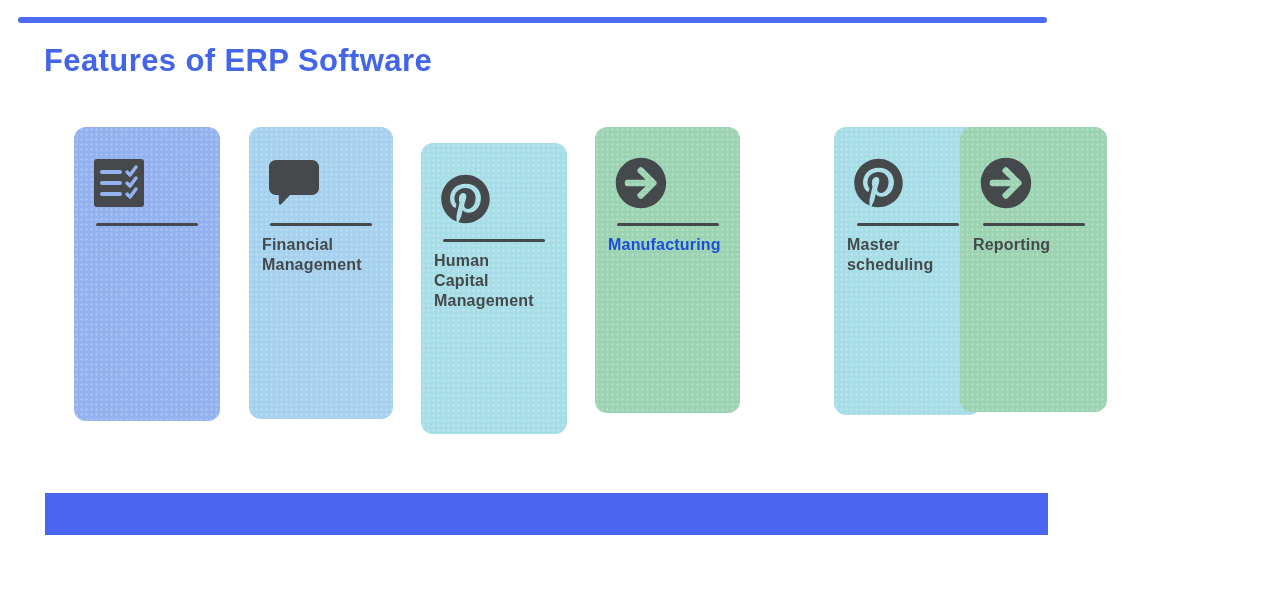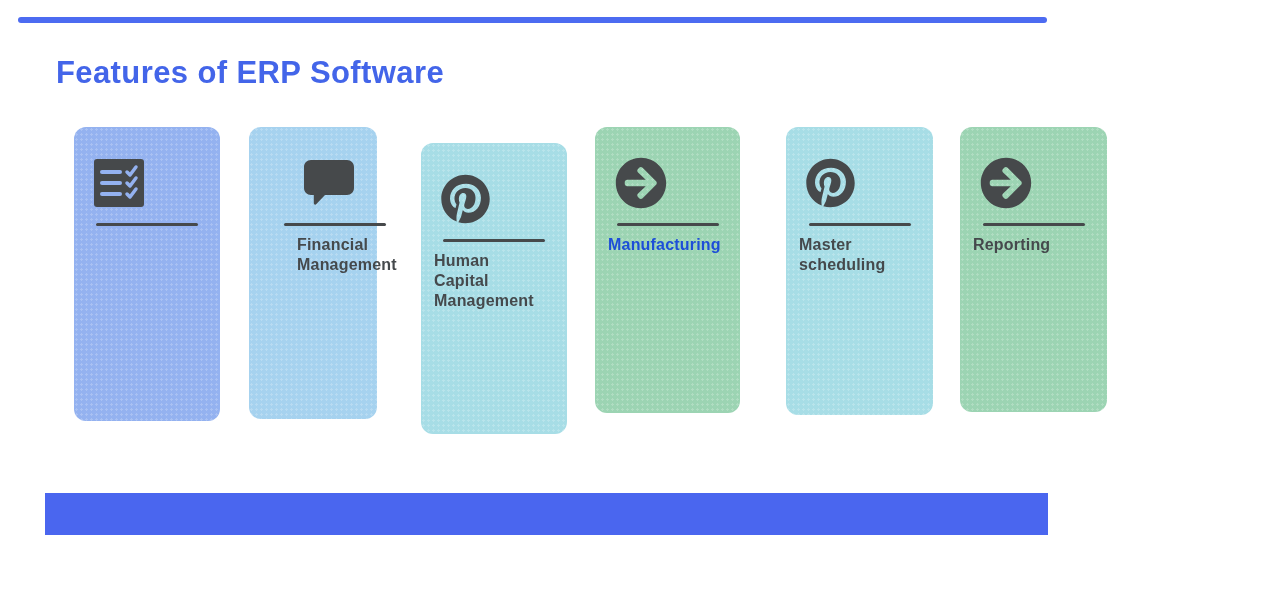--- a/index.html
+++ b/index.html
@@ -7,37 +7,37 @@
     width: 1280px; height: 600px; overflow: hidden; position: relative;
     font-family: "Liberation Sans", "DejaVu Sans", sans-serif;
   }
   .canvas { position: absolute; inset: 0; }
 
   .top-bar {
     position: absolute; left: 18px; top: 17px; width: 1029px; height: 6px;
     background: #4c6bf1; border-radius: 3px;
   }
   .page-title {
-    position: absolute; left: 40px; top: 38px; margin: 16px;
+    position: absolute; left: 40px; top: 38px; margin: 4px;
     font-size: 31px; line-height: 38px; font-weight: 800;
     letter-spacing: 0.4px; color: #4365e9;
   }
 
   .card {
     position: absolute; top: 127px; border-radius: 12px;
     box-sizing: border-box; padding-top: 28px;
   }
   
   .card::after {
     content: ""; position: absolute; inset: 0; border-radius: inherit;
     background-image: radial-gradient(rgba(255,255,255,0.20) 1px, transparent 1.2px);
     background-size: 5px 5px; pointer-events: none;
   }
   .card-0 { left: 74px;  width: 146px; height: 294px; background: #94b2f0; }
-  .card-1 { left: 249px; width: 128px; height: 292px; background: #a6d2ef; padding-left: 35px; }
+  .card-1 { left: 249px; width: 144px; height: 292px; background: #a6d2ef; }
   .card-2 { left: 421px; width: 146px; height: 291px; background: #a7dde6; margin-top: 16px; }
   .card-3 { left: 595px; width: 145px; height: 286px; background: #9cd4b3; }
   .card-4 { left: 786px; width: 147px; height: 288px; background: #a7dde6; }
   .card-5 { left: 960px; width: 147px; height: 285px; background: #9cd4b3; }
 
   .icon-wrap {
     height: 56px; margin-left: 20px;
     display: flex; align-items: center; position: relative; z-index: 1;
   }
   .divider {
@@ -112,21 +112,21 @@
     <div class="card card-3" style="background: rgb(156, 212, 179);">
       <div class="icon-wrap">
         <svg width="52" height="52" viewBox="0 0 512 512" aria-hidden="true">
           <path fill="#46494b" fill-rule="evenodd" d="M256 8c137 0 248 111 248 248S393 504 256 504 8 393 8 256 119 8 256 8zm-28.9 143.6l75.5 72.4H120c-13.3 0-24 10.7-24 24v16c0 13.3 10.7 24 24 24h182.6l-75.5 72.4c-9.7 9.3-9.9 24.8-.4 34.3l11 10.9c9.4 9.4 24.6 9.4 33.9 0L404.3 273c9.4-9.4 9.4-24.6 0-33.9L271.6 106.3c-9.4-9.4-24.6-9.4-33.9 0l-11 10.9c-9.5 9.6-9.3 25.1.4 34.4z"></path>
         </svg>
       </div>
       <div class="divider"></div>
       <div class="card-label" style="color: #1d4ed8;">Manufacturing</div>
     </div>
 
-    <div class="card card-4" style="background: rgb(167, 221, 230);">
+    <div class="card card-4" style="background: rgb(167, 221, 230); margin-left: 48px;">
       <div class="icon-wrap">
         <svg width="49" height="50" viewBox="0 0 496 512" aria-hidden="true">
           <path fill="#46494b" fill-rule="evenodd" d="M496 256c0 137-111 248-248 248-25.6 0-50.2-3.9-73.4-11.1 10.1-16.5 25.2-43.5 30.8-65 3-11.6 15.4-59 15.4-59 8.1 15.4 31.7 28.5 56.8 28.5 74.8 0 128.7-68.8 128.7-154.3 0-81.9-66.9-143.2-152.9-143.2-107 0-163.9 71.8-163.9 150.1 0 36.4 19.4 81.7 50.3 96.1 4.7 2.2 7.2 1.2 8.3-3.3.8-3.4 5-20.3 6.9-28.1.6-2.5.3-4.7-1.7-7.1-10.1-12.5-18.3-35.3-18.3-56.6 0-54.7 41.4-107.6 112-107.6 60.9 0 103.6 41.5 103.6 100.9 0 67.1-33.9 113.6-78 113.6-24.3 0-42.6-20.1-36.7-44.8 7-29.5 20.5-61.3 20.5-82.6 0-19-10.2-34.9-31.4-34.9-24.9 0-44.9 25.7-44.9 60.2 0 22 7.4 36.8 7.4 36.8s-24.5 103.8-29 123.2c-5 21.4-3 51.6-.9 71.2C65.4 450.9 0 361.1 0 256 0 119 111 8 248 8s248 111 248 248z"></path>
         </svg>
       </div>
       <div class="divider"></div>
       <div class="card-label" style="color: rgb(69, 73, 76);">Master
 scheduling</div>
     </div>
 

